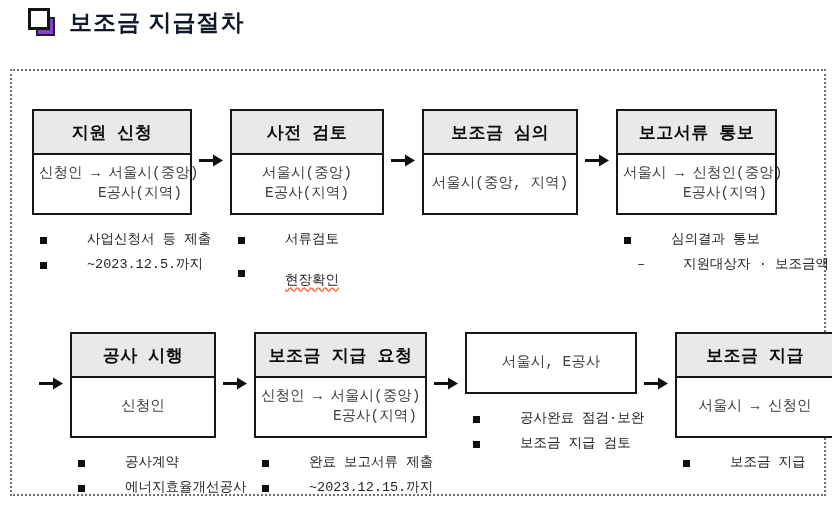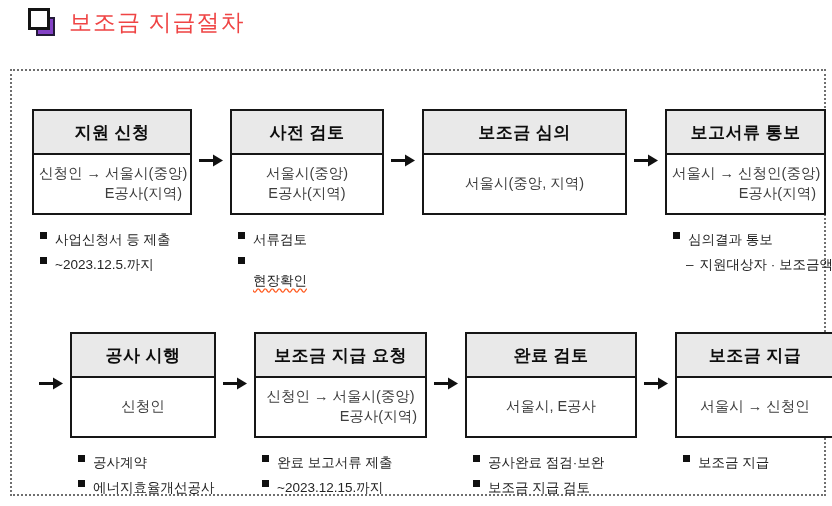--- a/index.html
+++ b/index.html
@@ -17,36 +17,36 @@
   .title-icon{position:relative;width:28px;height:29px;display:inline-block;}
   .icon-back{
     position:absolute;left:8px;top:9px;width:15px;height:15px;
     background:#8442c6;border:2px solid #241a3a;
   }
   .icon-front{
     position:absolute;left:0;top:0;width:16px;height:16px;
     background:#ffffff;border:3px solid #141414;
   }
   .page-title{
-    font-size:23px;font-weight:400;color:#ef4444;letter-spacing:1px;
+    font-size:23px;font-weight:700;color:#0f172a;letter-spacing:1px;
   }
 
   
   .flow-panel{
     position:absolute;left:10px;top:69px;width:816px;height:427px;
     box-sizing:border-box;border:2px dotted #6f6f6f;background:#ffffff;
     padding:38px 18px 0 20px;
   }
 
-  .flow-row{display:flex;align-items:flex-start;}
+  .flow-row{display:flex;align-items:flex-start;font-family:Liberation Mono, monospace;}
   .flow-row.second{margin-top:42px;}
 
   
   .step-col{display:flex;flex-direction:column;flex:0 0 auto;}
-  .r0c0{width:160px}.r0c1{width:154px}.r0c2{width:205px}.r0c3{width:161px}
+  .r0c0{width:160px}.r0c1{width:154px}.r0c2{width:156px}.r0c3{width:161px}
   .r1c0{width:146px}.r1c1{width:173px}.r1c2{width:172px}.r1c3{width:160px}
 
   .step-box{border:2px solid #161616;background:#ffffff;}
   .step-head{
     background:#e9e9e9;border-bottom:2px solid #161616;
     text-align:center;font-weight:700;font-size:17px;color:#0d0d0d;
     padding:10px 2px 9px 2px;letter-spacing:0.5px;
   }
   .step-body{
     min-height:54px;display:flex;flex-direction:column;justify-content:center;
@@ -58,22 +58,22 @@
   
   .arrow-slot{
     height:103px;display:flex;align-items:center;justify-content:center;
     margin:0 7px;flex:0 0 auto;
   }
   .arrow-slot svg{display:block;}
 
   
   .bullets{margin-top:17px;padding-left:8px;display:flex;flex-direction:column;gap:8px;}
   .bullet{
-    display:flex;align-items:flex-start;font-size:13.5px;color:#232323;
-    white-space:nowrap;line-height:1.25;
+    display:flex;align-items:center;font-size:13.5px;color:#232323;
+    white-space:nowrap;line-height:1.25;gap:32px;
   }
   .bullet .sq{width:7px;height:7px;background:#101010;margin-right:8px;flex:0 0 auto;}
   .bullet.dash{padding-left:13px;}
   .bullet .dash-marker{margin-right:6px;color:#232323;}
   .misspell{
     text-decoration-line:underline;
     text-decoration-style:wavy;
     text-decoration-color:#ff5a1f;
     text-underline-offset:3px;
     margin-top:16px;
@@ -228,21 +228,20 @@
           </div>
         </div>
         <div class="arrow-slot">
           <svg width="24" height="15" viewBox="0 0 24 15" aria-hidden="true">
             <path d="M0 7.5 H15" stroke="#111" stroke-width="3" fill="none"></path>
             <path d="M14 1.6 L24 7.5 L14 13.4 Z" fill="#111"></path>
           </svg>
         </div>
         <div class="step-col r1c2">
           <div class="step-box">
-            <div class="step-head">완료 검토</div>
             <div class="step-body">
               <div class="body-line">서울시, E공사</div>
             </div>
           </div>
           <div class="bullets">
             <div class="bullet">
               <span class="sq"></span>
               <span>공사완료 점검·보완</span>
             </div>
             <div class="bullet">

